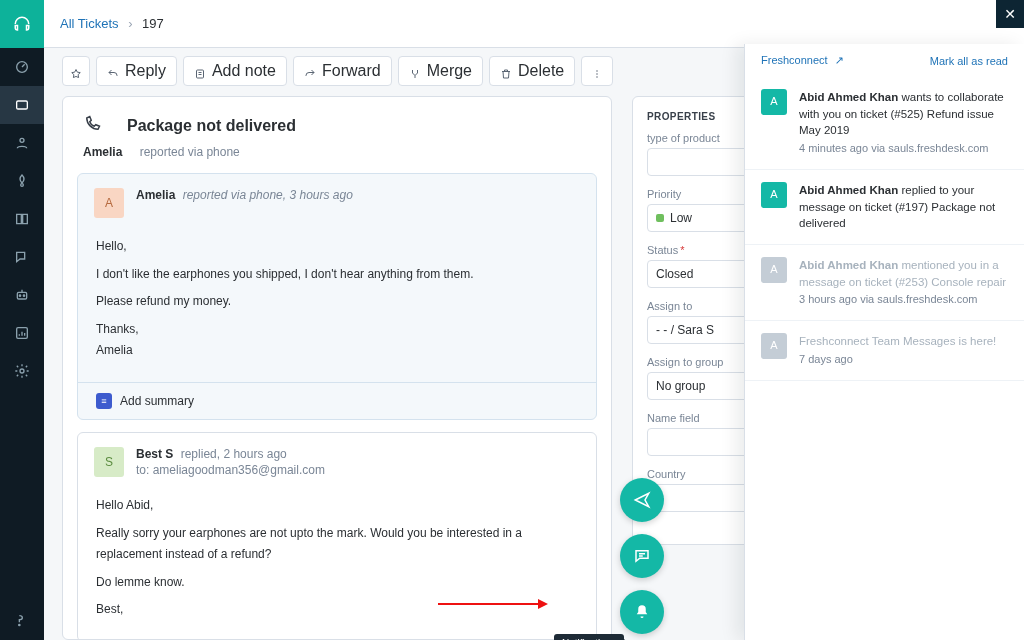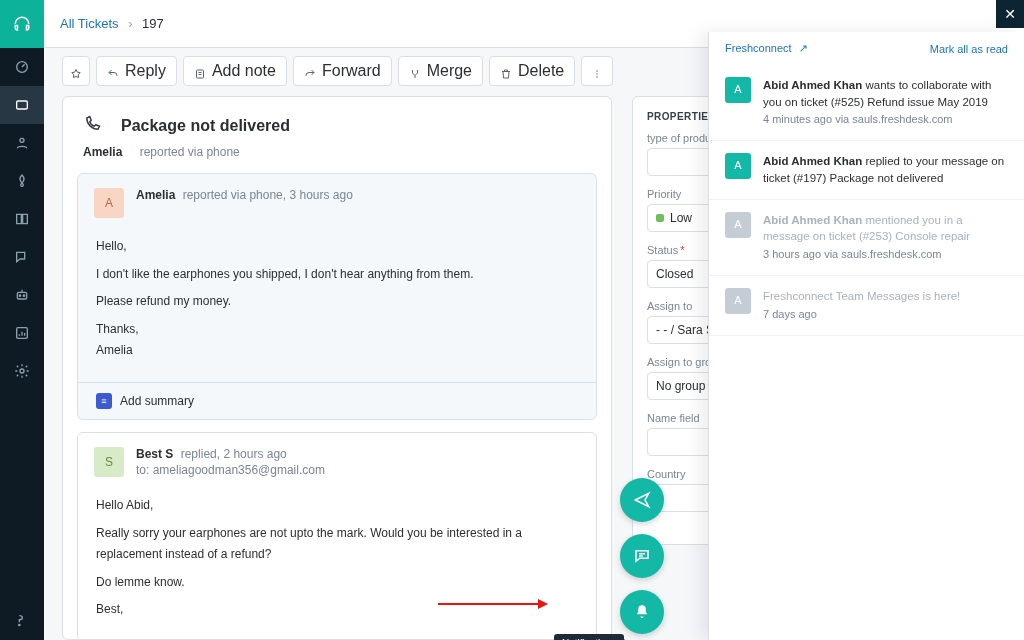--- a/index.html
+++ b/index.html
@@ -37,21 +37,21 @@
 
   
   .toolbar { position:absolute; left:62px; top:56px; display:flex; gap:6px; }
   .tool { display:flex; align-items:flex-end; gap:6px; background:#fff; border:1px solid var(--border); padding:5px 10px; border-radius:4px; font-size:16px; color:#2b2f33; }
   .tool.star { padding:5px 7px; }
   .tool.more { padding:5px 9px; }
   .tool svg, .tool .ico { width:12px; height:12px; color:#5a6573; flex:none; }
 
   
   .sheet { position:absolute; left:62px; top:96px; width:550px; bottom:0; background:#fff; border:1px solid var(--border); border-radius:6px; overflow:hidden; }
-  .title-row { display:flex; align-items:center; gap:20px; padding:18px 20px 8px; }
+  .title-row { display:flex; align-items:center; gap:26px; padding:18px 20px 8px; }
   .title-row .phone-ico { color:#39404a; }
   .title-row .title { font-size:16px; font-weight:600; }
   .subtitle { padding:0 20px 14px; font-size:12px; }
   .subtitle b { font-weight:600; }
   .subtitle .muted { color:var(--muted); }
 
   .msg { margin:0 14px 12px; border:1px solid; border-radius:6px; overflow:hidden; }
   .msg.first { background:var(--card-blue-bg); border-color:var(--card-blue-border); }
   .msg.second { background:#fff; border-color:var(--border); }
   .msg-head { display:flex; align-items:flex-start; gap:12px; padding:14px 16px; }
@@ -83,21 +83,21 @@
 
   .tooltip { position:absolute; background:#1e2b36; color:#fff; font-size:10px; padding:4px 8px; border-radius:3px; white-space:nowrap; }
   .tooltip::after { content:""; position:absolute; right:-5px; top:50%; transform:translateY(-50%); border:5px solid transparent; border-left-color:#1e2b36; border-right:none; }
 
   
   .arrow-ann { position:absolute; pointer-events:none; }
   .arrow-ann .shaft { position:absolute; height:2px; background:#e11; }
   .arrow-ann .head { position:absolute; width:0; height:0; border-top:5px solid transparent; border-bottom:5px solid transparent; border-left:10px solid #e11; }
 
   
-  .drawer { position:absolute; right:0; top:32px; bottom:0; width:316px; background:#fff; border-left:1px solid var(--border); box-shadow:-8px 0 16px rgba(10,20,30,.08); display:flex; flex-direction:column; }
+  .drawer { position:absolute; right:0; top:44px; bottom:0; width:280px; background:#fff; border-left:1px solid var(--border); box-shadow:-8px 0 16px rgba(10,20,30,.08); display:flex; flex-direction:column; }
   .drawer-head { display:flex; justify-content:space-between; align-items:center; padding:10px 16px; font-size:11px; }
   .drawer-head .title { color:var(--link); font-weight:500; }
   .drawer-head .ext { margin-left:4px; }
   .drawer-head .mark { color:var(--link); }
   .drawer-list { flex:1; overflow-y:auto; }
   .notif { display:flex; gap:12px; padding:12px 16px; font-size:11.5px; line-height:1.45; border-bottom:1px solid #eef2f6; }
   .notif .body { flex:1; }
   .notif .body .sub { display:block; }
   .notif .body .time { color:var(--muted); display:block; margin-top:2px; font-size:11px; }
   .notif.read { color:#a7b2bd; }
@@ -248,21 +248,21 @@
   <div class="subtitle">
     <b>Amelia</b>
     <span class="muted" style="margin-left:14px;">reported via phone</span>
   </div>
 
   <div class="msg first">
     <div class="msg-head">
       <div class="avatar amelia">A</div>
       <div class="msg-meta">
         <span class="name">Amelia</span>
-        <span style="margin-left:4px;color:var(--muted);">reported via phone, 3 hours ago</span>
+        <span style="margin-left:4px;color:var(--muted);font-style:italic;">reported via phone, 3 hours ago</span>
       </div>
     </div>
     <div class="msg-body">
       <p>Hello,</p>
       <p>I don't like the earphones you shipped, I don't hear anything from them.</p>
       <p>Please refund my money.</p>
       <p>
         <span>Thanks,</span><br>
         <span>Amelia</span>
       </p>

